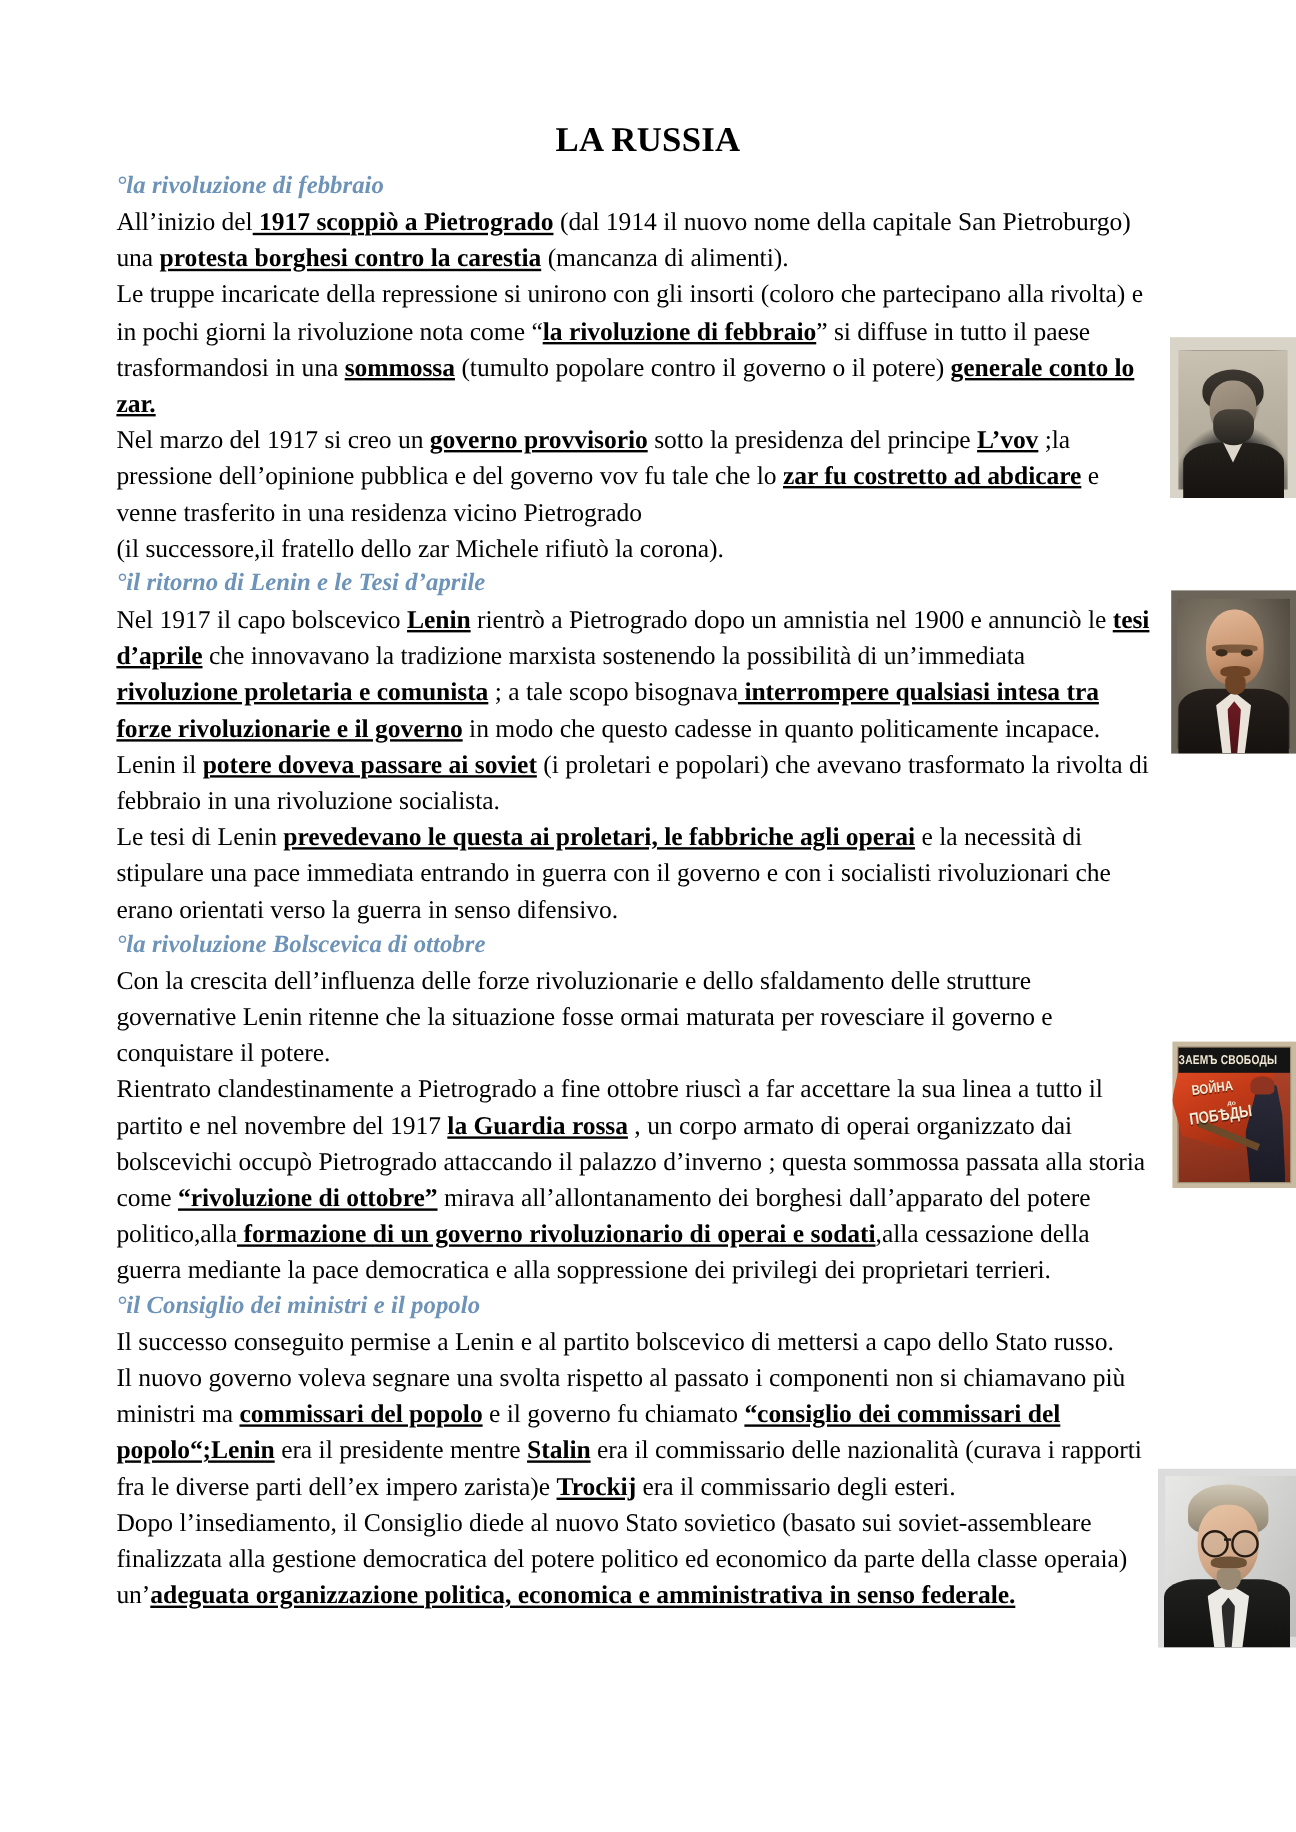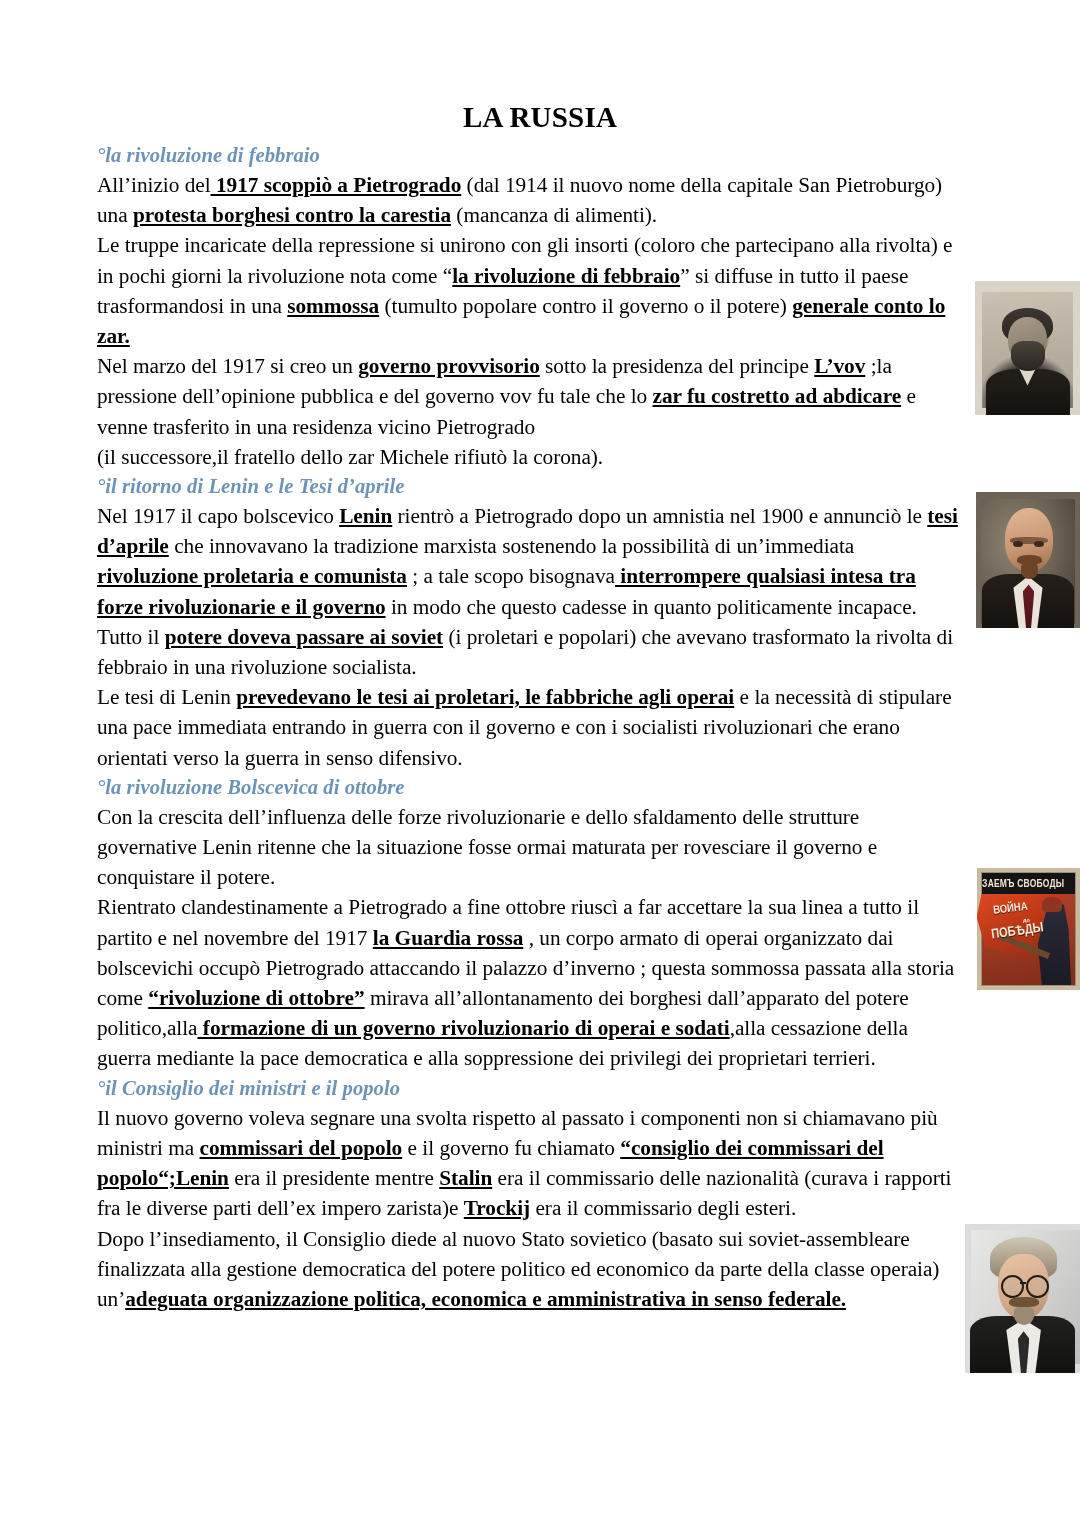--- a/index.html
+++ b/index.html
@@ -295,32 +295,33 @@
     <p class="para"><span>Le truppe incaricate della repressione si unirono con gli insorti (coloro che partecipano alla rivolta) e in pochi giorni la rivoluzione nota come “</span><b class="u">la rivoluzione di febbraio</b><span>” si diffuse in tutto il paese trasformandosi in una </span><b class="u">sommossa</b><span> (tumulto popolare contro il governo o il potere) </span><b class="u">generale conto lo zar.</b></p>
 
     <p class="para"><span>Nel marzo del 1917 si creo un </span><b class="u">governo provvisorio</b><span> sotto la presidenza del principe </span><b class="u">L’vov</b><span> ;la pressione dell’opinione pubblica e del governo vov fu tale che lo </span><b class="u">zar fu costretto ad abdicare</b><span> e venne trasferito in una residenza vicino Pietrogrado</span></p>
 
     <p class="para"><span>(il successore,il fratello dello zar Michele rifiutò la corona).</span></p>
 
     <h2 class="section">°il ritorno di Lenin e le Tesi d’aprile</h2>
 
     <p class="para"><span>Nel 1917 il capo bolscevico </span><b class="u">Lenin</b><span> rientrò a Pietrogrado dopo un amnistia nel 1900 e annunciò le </span><b class="u">tesi d’aprile</b><span> che innovavano la tradizione marxista sostenendo la possibilità di un’immediata </span><b class="u">rivoluzione proletaria e comunista</b><span> ; a tale scopo bisognava</span><b class="u"> interrompere qualsiasi intesa tra forze rivoluzionarie e il governo</b><span> in modo che questo cadesse in quanto politicamente incapace.</span></p>
 
-    <p class="para"><span>Tutto il </span><b class="u">potere doveva passare ai soviet</b><span> (i proletari e popolari) che avevano trasformato la rivolta di febbraio in una rivoluzione socialista.</span></p>
-
-    <p class="para"><span>Le tesi di Lenin </span><b class="u">prevedevano le tesi ai proletari, le fabbriche agli operai</b><span> e la necessità di stipulare una pace immediata entrando in guerra con il governo e con i socialisti rivoluzionari che erano orientati verso la guerra in senso difensivo.</span></p>
+    <p class="para"><span>Lenin il </span><b class="u">potere doveva passare ai soviet</b><span> (i proletari e popolari) che avevano trasformato la rivolta di febbraio in una rivoluzione socialista.</span></p>
+
+    <p class="para"><span>Le tesi di Lenin </span><b class="u">prevedevano le questa ai proletari, le fabbriche agli operai</b><span> e la necessità di stipulare una pace immediata entrando in guerra con il governo e con i socialisti rivoluzionari che erano orientati verso la guerra in senso difensivo.</span></p>
 
     <h2 class="section">°la rivoluzione Bolscevica di ottobre</h2>
 
     <p class="para"><span>Con la crescita dell’influenza delle forze rivoluzionarie e dello sfaldamento delle strutture governative Lenin ritenne che la situazione fosse ormai maturata per rovesciare il governo e conquistare il potere.</span></p>
 
     <p class="para"><span>Rientrato clandestinamente a Pietrogrado a fine ottobre riuscì a far accettare la sua linea a tutto il partito e nel novembre del 1917 </span><b class="u">la Guardia rossa</b><span> , un corpo armato di operai organizzato dai bolscevichi occupò Pietrogrado attaccando il palazzo d’inverno ; questa sommossa passata alla storia come </span><b class="u">“rivoluzione di ottobre”</b><span> mirava all’allontanamento dei borghesi dall’apparato del potere politico,alla</span><b class="u"> formazione di un governo rivoluzionario di operai e sodati</b><span>,alla cessazione della guerra mediante la pace democratica e alla soppressione dei privilegi dei proprietari terrieri.</span></p>
 
     <h2 class="section">°il Consiglio dei ministri e il popolo</h2>
 
+    <p class="para"><span>Il successo conseguito permise a Lenin e al partito bolscevico di mettersi a capo dello Stato russo.</span></p>
 
     <p class="para"><span>Il nuovo governo voleva segnare una svolta rispetto al passato i componenti non si chiamavano più ministri ma </span><b class="u">commissari del popolo</b><span> e il governo fu chiamato </span><b class="u">“consiglio dei commissari del popolo“;Lenin</b><span> era il presidente mentre </span><b class="u">Stalin</b><span> era il commissario delle nazionalità (curava i rapporti fra le diverse parti dell’ex impero zarista)e </span><b class="u">Trockij</b><span> era il commissario degli esteri.</span></p>
 
     <p class="para"><span>Dopo l’insediamento, il Consiglio diede al nuovo Stato sovietico (basato sui soviet-assembleare finalizzata alla gestione democratica del potere politico ed economico da parte della classe operaia) un’</span><b class="u">adeguata organizzazione politica, economica e amministrativa in senso federale.</b></p>
 
   </div>
 
   <div class="figure" id="fig-lvov">
     <div class="mat"></div>
     <div class="body"></div>

